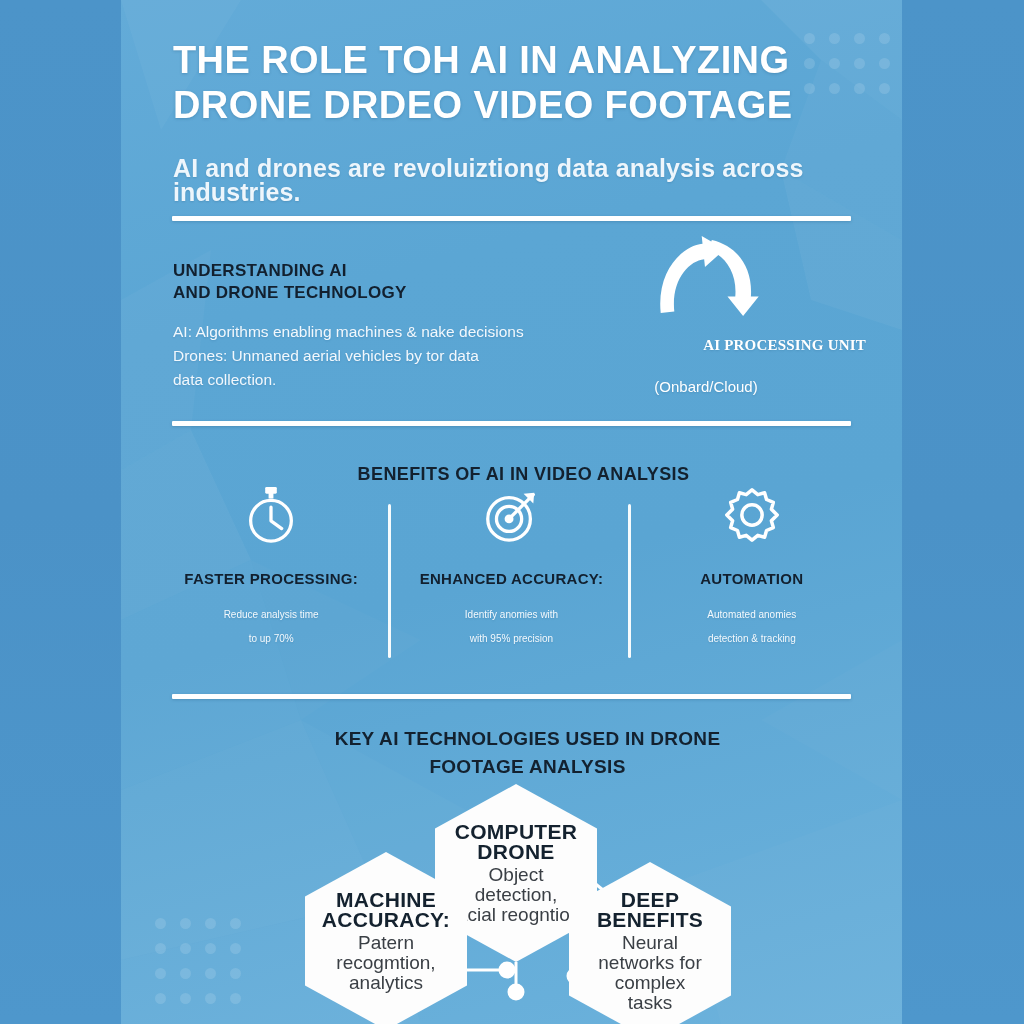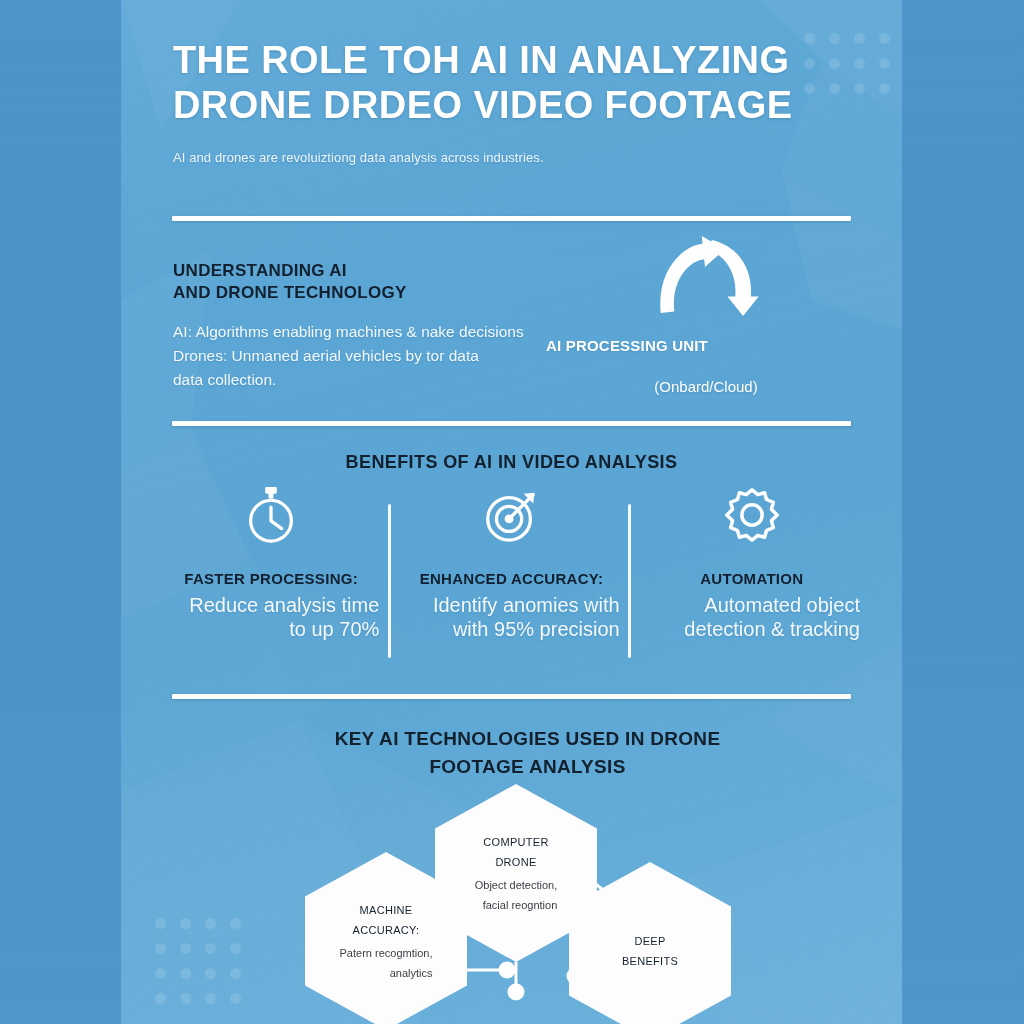--- a/index.html
+++ b/index.html
@@ -94,24 +94,24 @@
   .title {
     margin: 0;
     font-size: 38px;
     line-height: 45px;
     font-weight: 700;
     letter-spacing: 0.4px;
     color: #ffffff;
     text-shadow: 0 1px 3px rgba(30,80,120,0.28);
   }
   .subtitle {
-    margin: 18px 0 0 0;
-    font-size: 13px;
+    margin: 28px 0 0 0;
+    font-size: 25px;
     line-height: 24px;
-    font-weight: 400;
+    font-weight: 700;
     color: #eef6fc;
     letter-spacing: 0.1px;
     text-shadow: 0 1px 2px rgba(30,80,120,0.22);
   }
 
   
   .rule {
     position: absolute;
     left: 51px;
     width: 679px;
@@ -174,31 +174,31 @@
   }
   .s1-caption {
     margin: 14px 0 0 0;
     font-size: 15px;
     line-height: 27px;
     color: #ffffff;
     text-shadow: 0 1px 2px rgba(30,80,120,0.2);
   }
   .s1-caption .lbl { font-weight: 700; letter-spacing: 0.2px; }
   .s1-cap-1 { text-align: left; padding-left: 12px; }
-  .s1-cap-2 { text-align: left; }
+  .s1-cap-2 { text-align: right; font-family: Liberation Serif, serif; }
   .s1-cap-3 { text-align: center; }
 
   
   .s2-heading {
     position: absolute;
     top: 452px;
     left: 0;
     width: 781px;
     text-align: center;
-    margin: 0;
+    margin: 12px;
     font-size: 18px;
     font-weight: 700;
     letter-spacing: 0.4px;
     color: #13212f;
   }
   .benefits {
     position: absolute;
     top: 484px;
     left: 30px;
     width: 721px;
@@ -217,26 +217,25 @@
     height: 62px;
   }
   .benefit-title {
     margin: 0;
     font-size: 15px;
     font-weight: 700;
     letter-spacing: 0.3px;
     color: #12202f;
   }
   .benefit-text {
-    margin: 6px 0 0 0;
-    font-size: 20px;
+    margin: 16px 0 0 0;
+    font-size: 10px;
     line-height: 24px;
     color: #f3f9fd;
     text-shadow: 0 1px 2px rgba(30,80,120,0.18);
-    text-align: right;
   }
 
   
   .s3-heading {
     position: absolute;
     top: 725px;
     left: 16px;
     width: 781px;
     text-align: center;
     margin: 0;
@@ -266,32 +265,31 @@
     clip-path: polygon(50% 0%, 100% 25%, 100% 75%, 50% 100%, 0% 75%, 0% 25%);
     display: flex;
     flex-direction: column;
     align-items: center;
     justify-content: center;
     text-align: center;
     box-sizing: border-box;
     padding: 0 14px;
   }
   .hex-title {
-    font-size: 11px;
+    font-size: 21px;
     line-height: 20px;
-    font-weight: 400;
+    font-weight: 700;
     letter-spacing: 0.3px;
     color: #14222f;
   }
   .hex-text {
     margin-top: 3px;
-    font-size: 11px;
+    font-size: 19px;
     line-height: 20px;
     color: #3a3f45;
-    text-align: right;
   }
   .hex-cv { left: 314px; top: 4px;   width: 162px; height: 178px; }
   .hex-ml { left: 184px; top: 72px;  width: 162px; height: 178px; }
   .hex-dl { left: 448px; top: 82px;  width: 162px; height: 178px; }
 </style>
 </head>
 <body>
 
 <div id="infographic">
 
@@ -427,21 +425,21 @@
 
         <div class="benefit">
           <svg class="benefit-icon" viewBox="0 0 64 64">
             <g fill="none" stroke="#ffffff" stroke-width="3.6" stroke-linejoin="round">
               <path d="M32 6 L38 11 L45 9 L47 16 L54 19 L52 26 L58 32 L52 38 L54 45 L47 48 L45 55 L38 53 L32 58 L26 53 L19 55 L17 48 L10 45 L12 38 L6 32 L12 26 L10 19 L17 16 L19 9 L26 11 Z"></path>
               <circle cx="32" cy="32" r="10.5"></circle>
             </g>
           </svg>
           <p class="benefit-title">AUTOMATION</p>
           <p class="benefit-text">
-            <span>Automated object</span><br>
+            <span>Automated anomies</span><br>
             <span>detection &amp; tracking</span>
           </p>
         </div>
 
       </div>
 
       <div class="rule rule-3"></div>
 
       <h2 class="s3-heading">
         <span>KEY AI TECHNOLOGIES USED IN DRONE</span><br>
@@ -494,19 +492,24 @@
             <span>Patern recogmtion,</span><br>
             <span>analytics</span>
           </div>
         </div>
 
         <div class="hex hex-dl">
           <div class="hex-title">
             <span>DEEP</span><br>
             <span>BENEFITS</span>
           </div>
+          <div class="hex-text">
+            <span>Neural networks for</span><br>
+            <span>complex</span><br>
+            <span>tasks</span>
+          </div>
         </div>
 
       </div>
 
     </div>
   </div>
 </div>
 
 </body></html>

